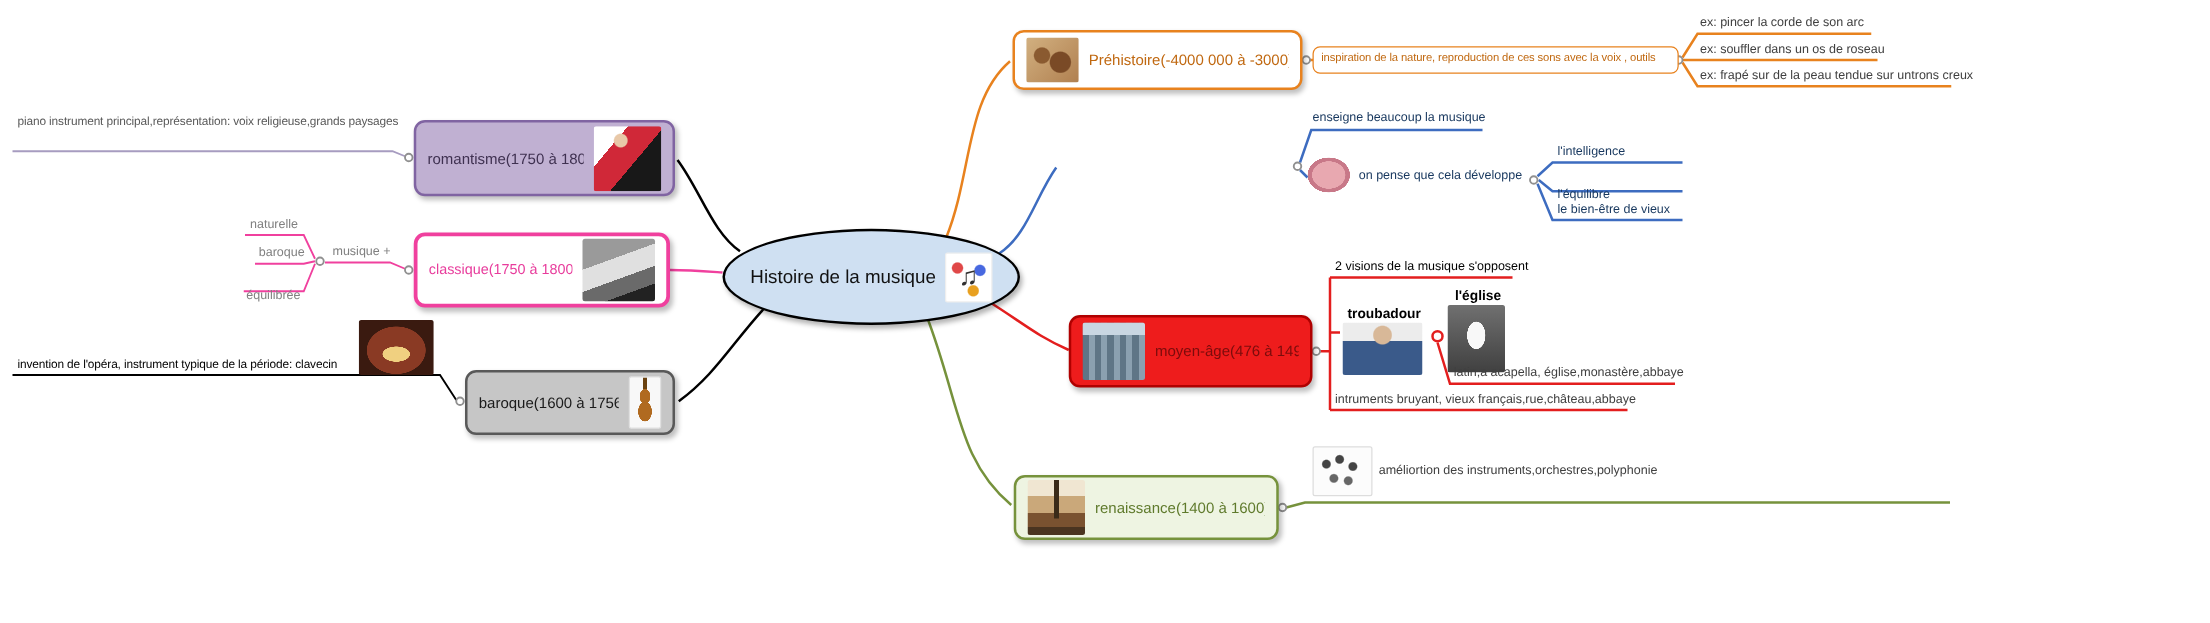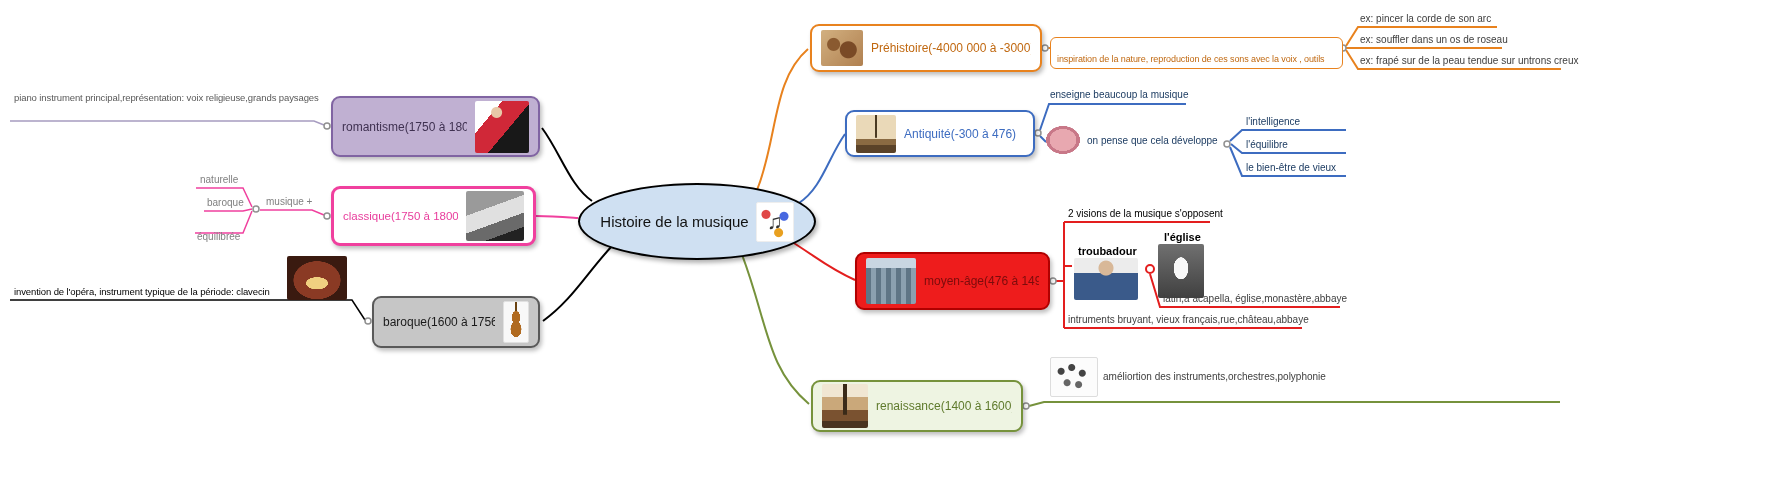--- a/index.html
+++ b/index.html
@@ -1,21 +1,21 @@
 <!DOCTYPE html>
 <html><head>
 <meta charset="utf-8">
 <style>
   html,body{margin:0;padding:0;background:#fff;}
   .canvas{position:relative;width:1768px;height:498px;background:#fff;font-family:"Liberation Sans",sans-serif;overflow:hidden;}
   svg.lines{position:absolute;left:0;top:0;}
   .node{position:absolute;display:flex;align-items:center;gap:8px;border-radius:9px;border:2px solid #888;background:#fff;padding:4px 9px;box-sizing:border-box;box-shadow:2px 3px 4px rgba(0,0,0,.25);}
   .node-label{font-size:12px;white-space:nowrap;overflow:hidden;}
   .leaf{position:absolute;font-size:10px;white-space:nowrap;color:#404040;line-height:12px;}
-  .childbox{position:absolute;border:1.5px solid;border-radius:6px;background:#fff;font-size:9px;letter-spacing:-0.1px;padding:15px 6px;white-space:nowrap;overflow:hidden;box-sizing:border-box;line-height:13px;}
+  .childbox{position:absolute;border:1.5px solid;border-radius:6px;background:#fff;font-size:9px;letter-spacing:-0.1px;padding:2px 6px;white-space:nowrap;overflow:hidden;box-sizing:border-box;line-height:13px;}
   .img-ph{position:relative;flex:0 0 auto;border-radius:2px;}
   .abs{position:absolute;}
   .vs-label{position:absolute;font-weight:bold;font-size:11px;color:#000;white-space:nowrap;}
 
   .center-ellipse{position:absolute;left:578px;top:183px;width:234px;height:73px;background:#CFE0F2;border:2px solid #000;border-radius:50%;display:flex;align-items:center;justify-content:center;gap:7px;box-shadow:2px 3px 4px rgba(0,0,0,.3);}
   .center-title{font-size:15px;color:#111;white-space:nowrap;}
 
   #node-prehistoire{left:810px;top:24px;width:232px;height:48px;border-color:#E8821E;color:#C06810;}
   #node-antiquite{left:845px;top:110px;width:190px;height:47px;border-color:#3D6CC0;color:#3D6CC0;}
   #node-moyenage{left:855px;top:252px;width:195px;height:58px;border-color:#B00000;background:#EE1C1C;color:#7B0C0C;}
@@ -119,29 +119,25 @@
 
   <div class="node" id="node-prehistoire">
     <div class="img-ph" id="img-cave"></div>
     <span class="node-label">Préhistoire(-4000 000 à -3000)</span>
   </div>
   <div class="childbox" id="child-prehistoire">inspiration de la nature, reproduction de ces sons avec la voix , outils</div>
   <div class="leaf" style="left:1360px;top:13px;">ex: pincer la corde de son arc</div>
   <div class="leaf" style="left:1360px;top:34px;">ex: souffler dans un os de roseau</div>
   <div class="leaf" style="left:1360px;top:55px;">ex: frapé sur de la peau tendue sur untrons creux</div>
 
-  <div class="node" id="node-antiquite">
-    <div class="img-ph" id="img-ship-ant"></div>
-    <span class="node-label">Antiquité(-300 à 476)</span>
-  </div>
   <div class="leaf t-navy" style="left:1050px;top:89px;">enseigne beaucoup la musique</div>
   <div class="img-ph abs" id="img-brain" style="left:1046px;top:126px;"></div>
   <div class="leaf t-navy" style="left:1087px;top:135px;">on pense que cela développe</div>
   <div class="leaf t-navy" style="left:1246px;top:116px;">l'intelligence</div>
-  <div class="leaf t-navy" style="left:1246px;top:139px;text-align:right;">l'équilibre</div>
+  <div class="leaf t-navy" style="left:1246px;top:150px;text-align:right;">l'équilibre</div>
   <div class="leaf t-navy" style="left:1246px;top:162px;">le bien-être de vieux</div>
 
   <div class="node" id="node-moyenage">
     <div class="img-ph" id="img-cathedral"></div>
     <span class="node-label">moyen-âge(476 à 1492)</span>
   </div>
   <div class="leaf t-black" style="left:1068px;top:208px;">2 visions de la musique s'opposent</div>
   <div class="vs-label" style="left:1078px;top:245px;">troubadour</div>
   <div class="img-ph abs" id="img-troubadour" style="left:1074px;top:258px;"></div>
   <div class="vs-label" style="left:1164px;top:231px;">l'église</div>

